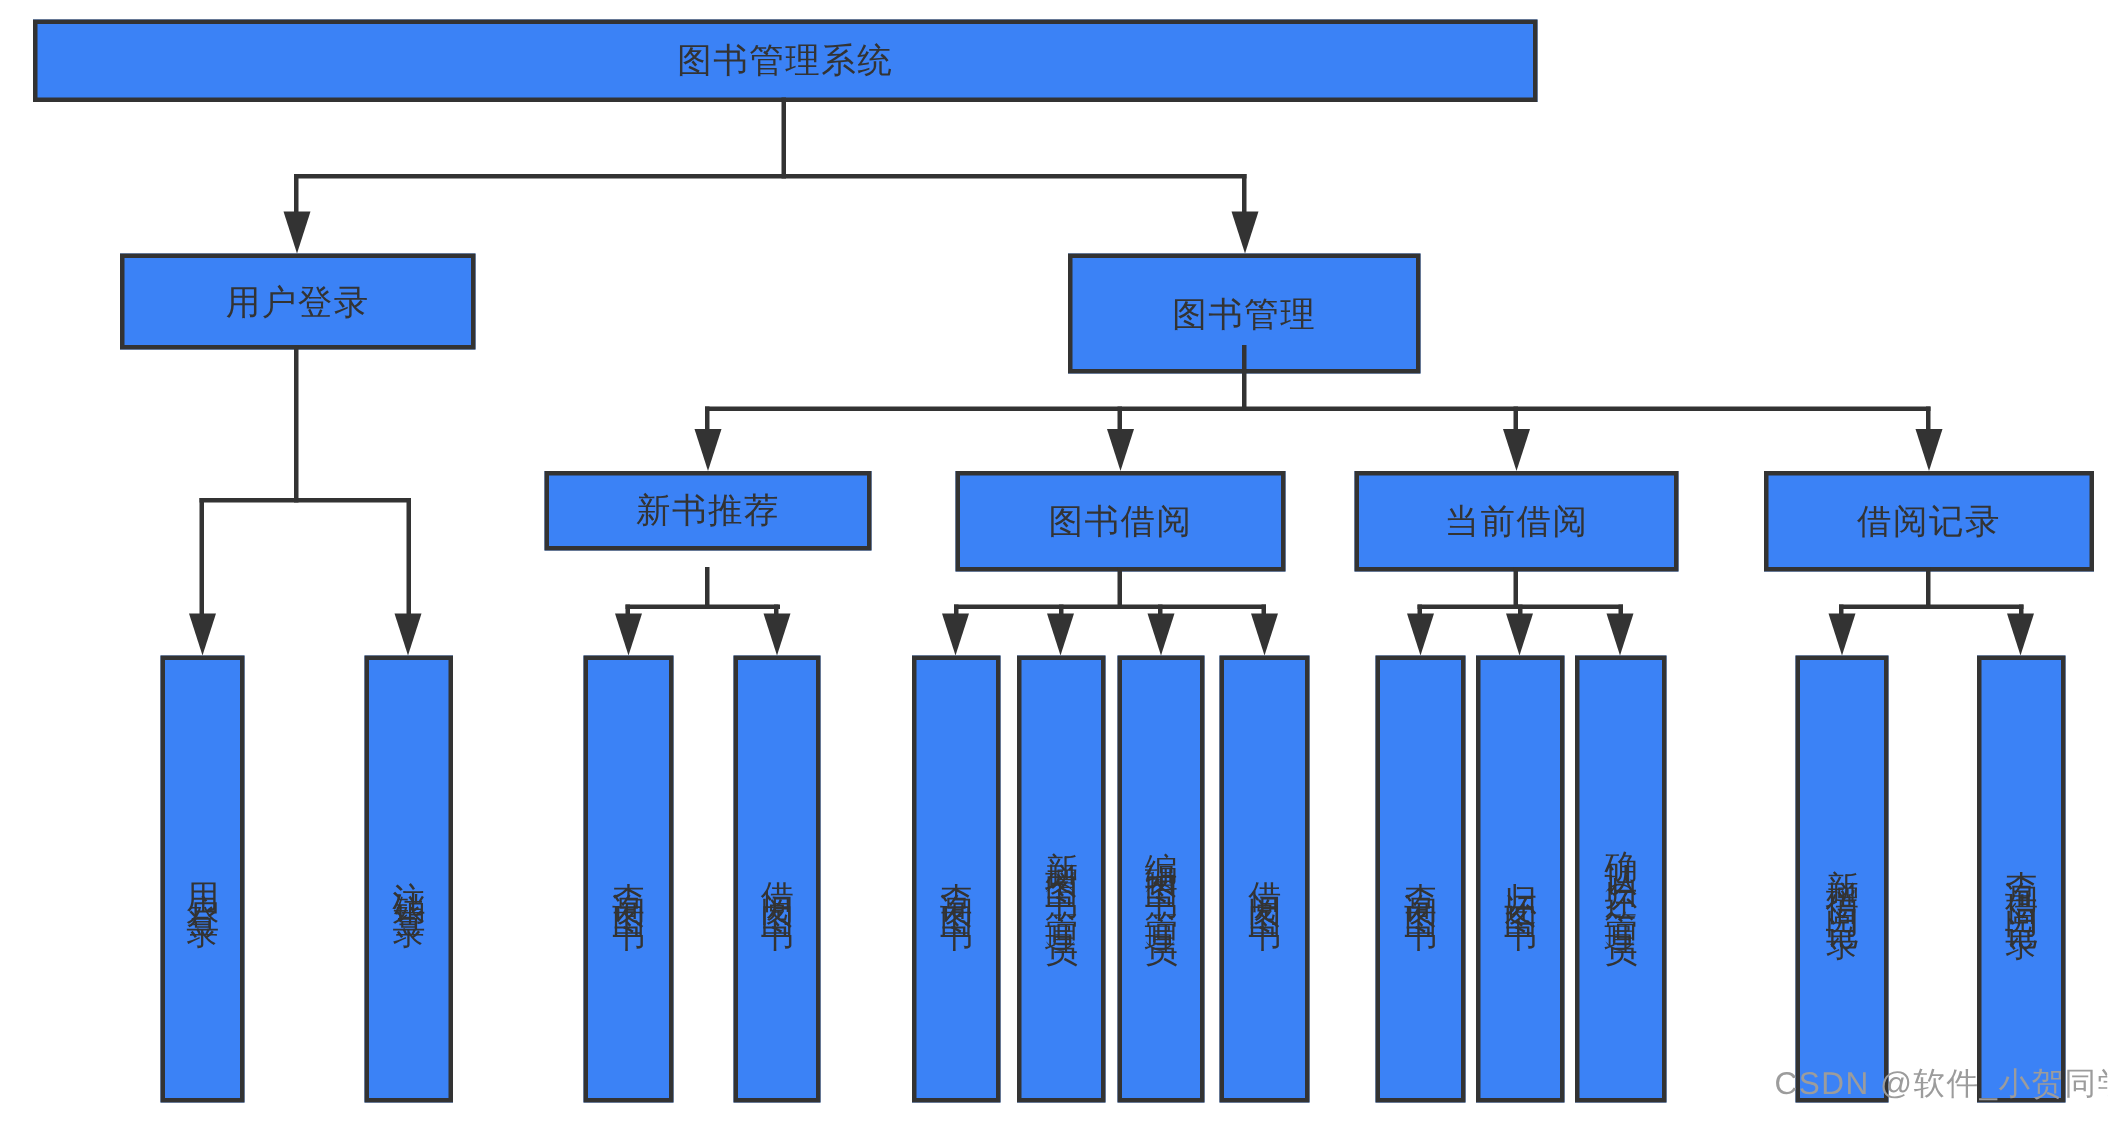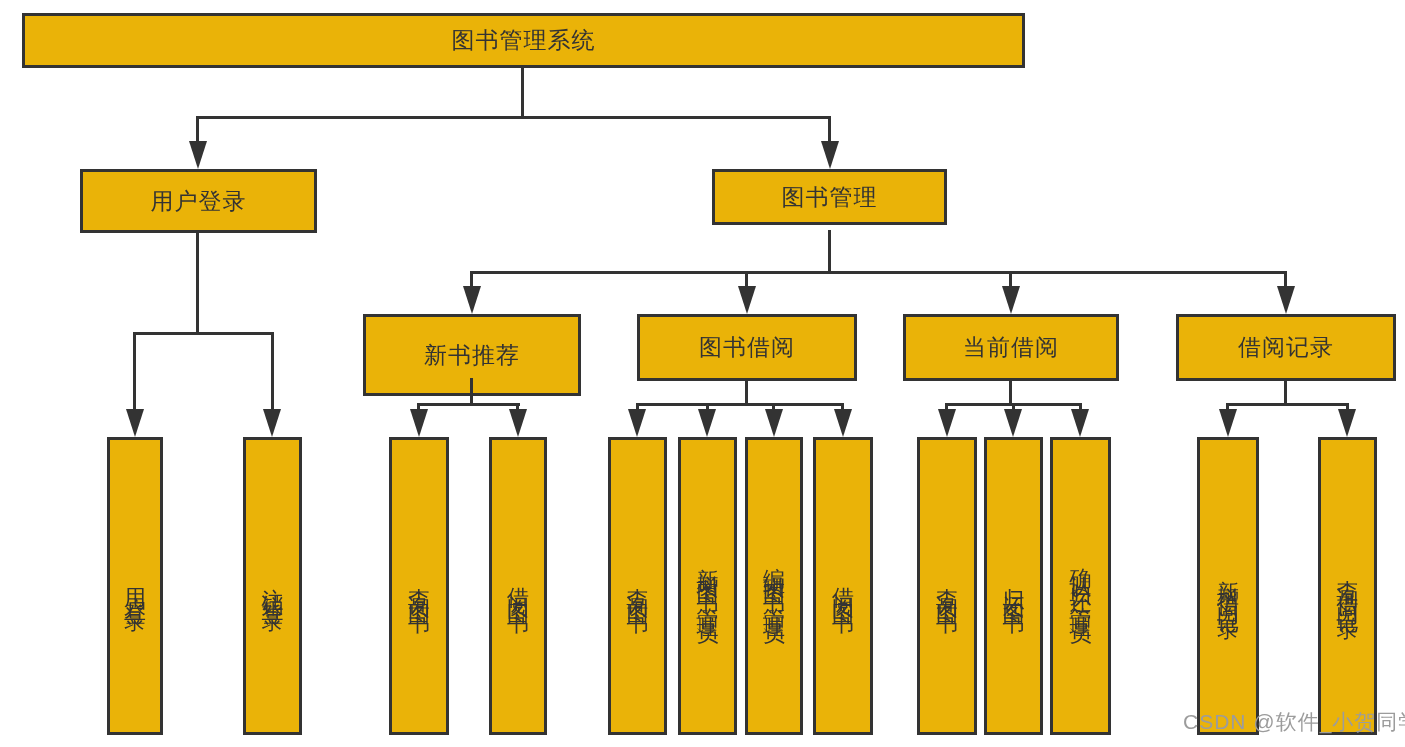--- a/index.html
+++ b/index.html
@@ -8,21 +8,21 @@
     width:1405px;height:747px;
     background:#ffffff;
     font-family:"Liberation Sans","DejaVu Sans",sans-serif;
     color:#333333;
     overflow:hidden;
   }
   .box{
     position:absolute;
     box-sizing:border-box;
     border:3px solid #333333;
-    background:#eab308;
+    background:#3b82f6;
     display:flex;
     align-items:center;
     justify-content:center;
     font-size:23px;
     letter-spacing:1px;
     color:#333333;
   }
   .vbox span{
     writing-mode:vertical-rl;
     text-orientation:mixed;
@@ -60,21 +60,21 @@
   <div class="ln" style="left:521px;top:65px;width:3px;height:54px;"></div>
   <div class="ln" style="left:196px;top:116px;width:635px;height:3px;"></div>
   <div class="ln" style="left:196px;top:116px;width:3px;height:28px;"></div>
   <div class="ar" style="left:189px;top:141px;"></div>
   <div class="ln" style="left:828px;top:116px;width:3px;height:28px;"></div>
   <div class="ar" style="left:821px;top:141px;"></div>
 
   <div class="box" style="left:80px;top:169px;width:237px;height:64px;">
     <span>用户登录</span>
   </div>
-  <div class="box" style="left:712px;top:169px;width:235px;height:56px;">
+  <div class="box" style="left:712px;top:169px;width:235px;height:80px;">
     <span>图书管理</span>
   </div>
 
   <div class="ln" style="left:196px;top:230px;width:3px;height:105px;"></div>
   <div class="ln" style="left:133px;top:332px;width:141px;height:3px;"></div>
   <div class="ln" style="left:133px;top:332px;width:3px;height:80px;"></div>
   <div class="ar" style="left:126px;top:409px;"></div>
   <div class="ln" style="left:271px;top:332px;width:3px;height:80px;"></div>
   <div class="ar" style="left:263px;top:409px;"></div>
 
@@ -82,21 +82,21 @@
   <div class="ln" style="left:470px;top:271px;width:817px;height:3px;"></div>
   <div class="ln" style="left:470px;top:271px;width:3px;height:18px;"></div>
   <div class="ar" style="left:463px;top:286px;"></div>
   <div class="ln" style="left:745px;top:271px;width:3px;height:18px;"></div>
   <div class="ar" style="left:738px;top:286px;"></div>
   <div class="ln" style="left:1009px;top:271px;width:3px;height:18px;"></div>
   <div class="ar" style="left:1002px;top:286px;"></div>
   <div class="ln" style="left:1284px;top:271px;width:3px;height:18px;"></div>
   <div class="ar" style="left:1277px;top:286px;"></div>
 
-  <div class="box" style="left:363px;top:314px;width:218px;height:82px;text-align:right;">
+  <div class="box" style="left:363px;top:314px;width:218px;height:53px;text-align:right;">
     <span>新书推荐</span>
   </div>
   <div class="box" style="left:637px;top:314px;width:220px;height:67px;">
     <span>图书借阅</span>
   </div>
   <div class="box" style="left:903px;top:314px;width:216px;height:67px;align-items:center;">
     <span>当前借阅</span>
   </div>
   <div class="box" style="left:1176px;top:314px;width:220px;height:67px;">
     <span>借阅记录</span>

